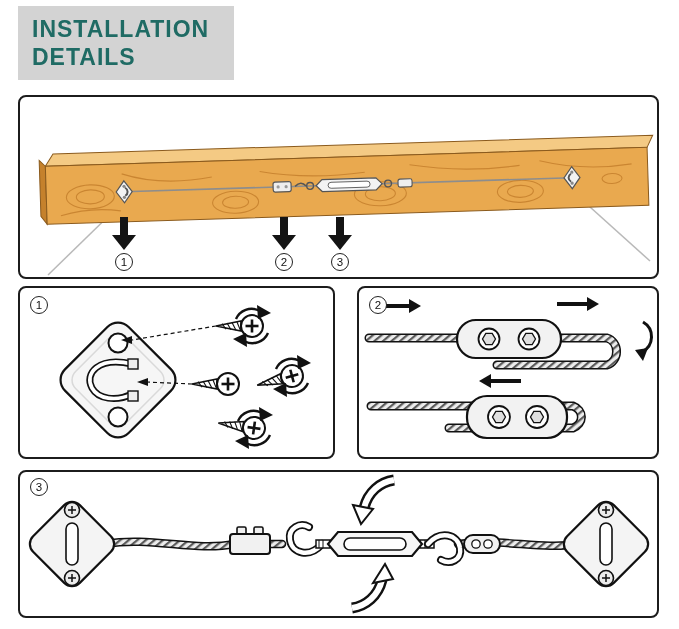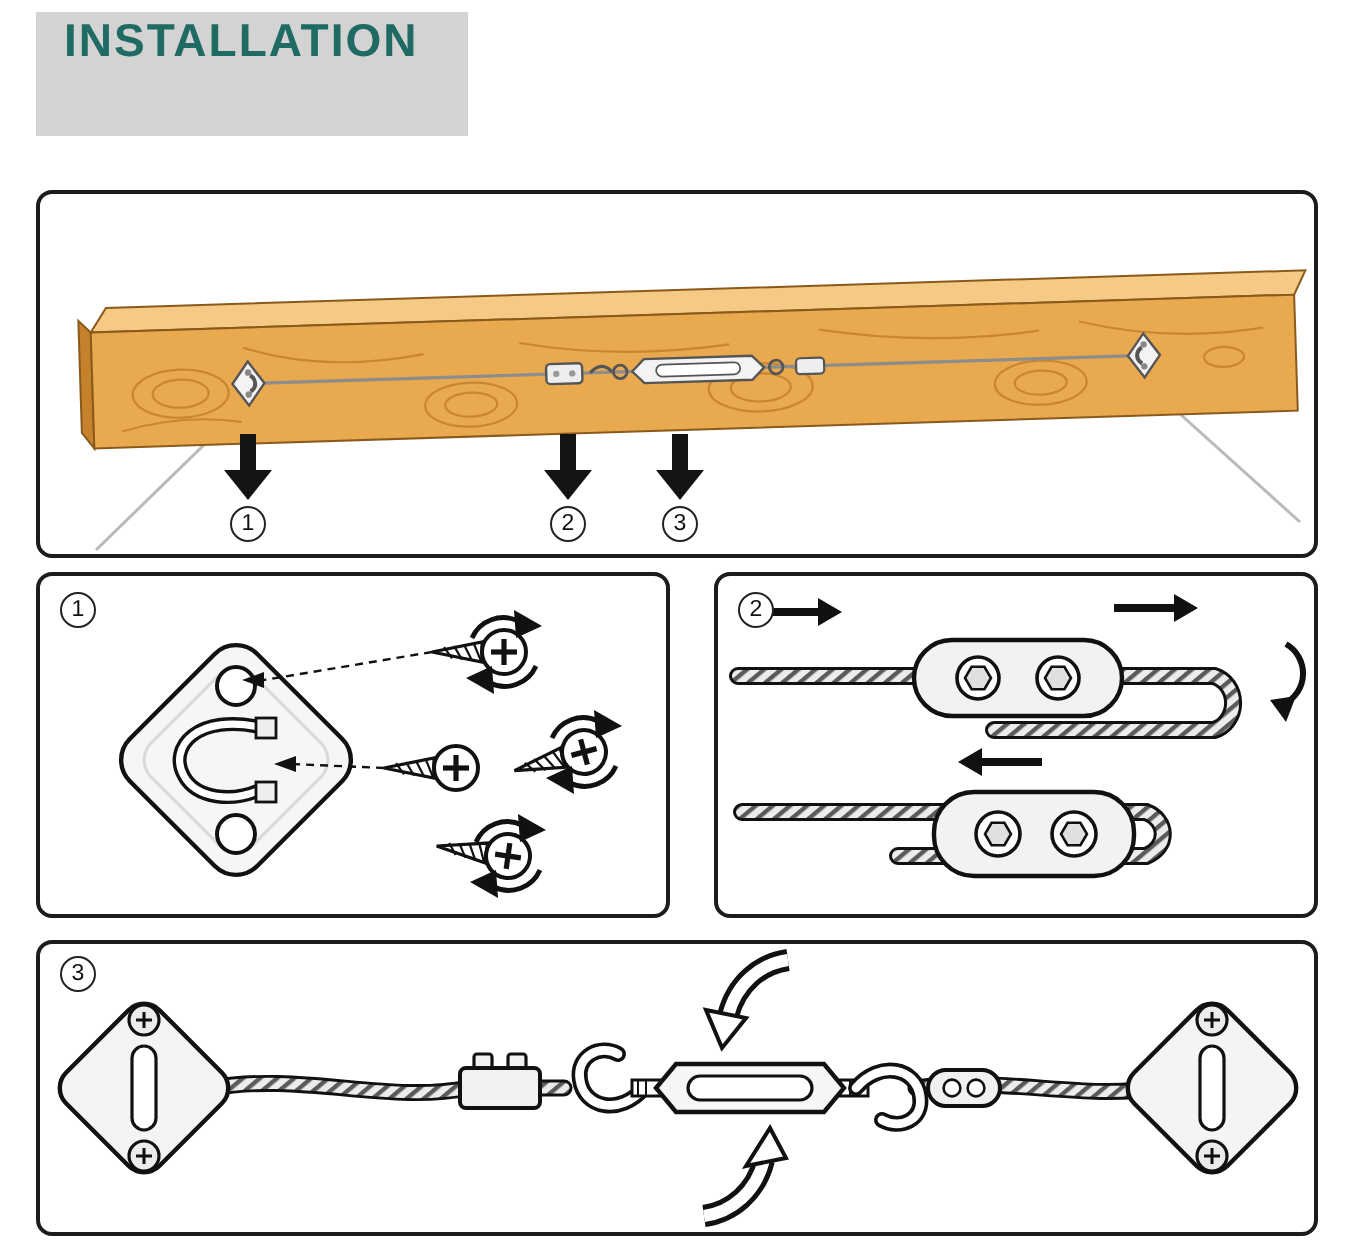--- a/index.html
+++ b/index.html
@@ -1,22 +1,22 @@
 <!DOCTYPE html>
 <html><head>
 <meta charset="utf-8">
 <style>
   * { margin:0; padding:0; box-sizing:border-box; }
   html, body { background:#ffffff; }
   body { width:679px; height:629px; font-family:"Liberation Sans", sans-serif; }
   .stage { position:relative; width:679px; height:629px; background:#ffffff; overflow:hidden; }
 
   .title-banner {
-    position:absolute; left:18px; top:6px; width:216px; height:62px;
-    background:#d3d3d3; display:flex; flex-direction:column; justify-content:space-between;
+    position:absolute; left:18px; top:6px; width:216px; height:74px;
+    background:#d3d3d3; display:flex; flex-direction:column; justify-content:center;
     padding-left:14px;
   }
   .title-banner .line {
     font-size:23px; font-weight:bold; color:#1f6b64; letter-spacing:1px; line-height:1.22;
   }
 
   .panel {
     position:absolute; border:2px solid #1c1c1c; border-radius:8px; background:#ffffff;
   }
   #panel-overview { left:18px; top:95px;  width:641px; height:184px; }
@@ -32,20 +32,21 @@
     font-size:11.5px; color:#111111; background:#ffffff; z-index:2;
   }
 </style>
 </head>
 <body>
 
 <div class="stage">
 
   <div class="title-banner">
     <div class="line">INSTALLATION</div>
+    <div class="line">DETAILS</div>
   </div>
 
   <div class="panel" id="panel-overview">
     <svg viewBox="0 0 637 180">
 
       <g>
         <line x1="104" y1="104" x2="28" y2="178" stroke="#b9b9b9" stroke-width="1.5"></line>
         <line x1="550" y1="92" x2="630" y2="164" stroke="#b9b9b9" stroke-width="1.5"></line>
       </g>
 

